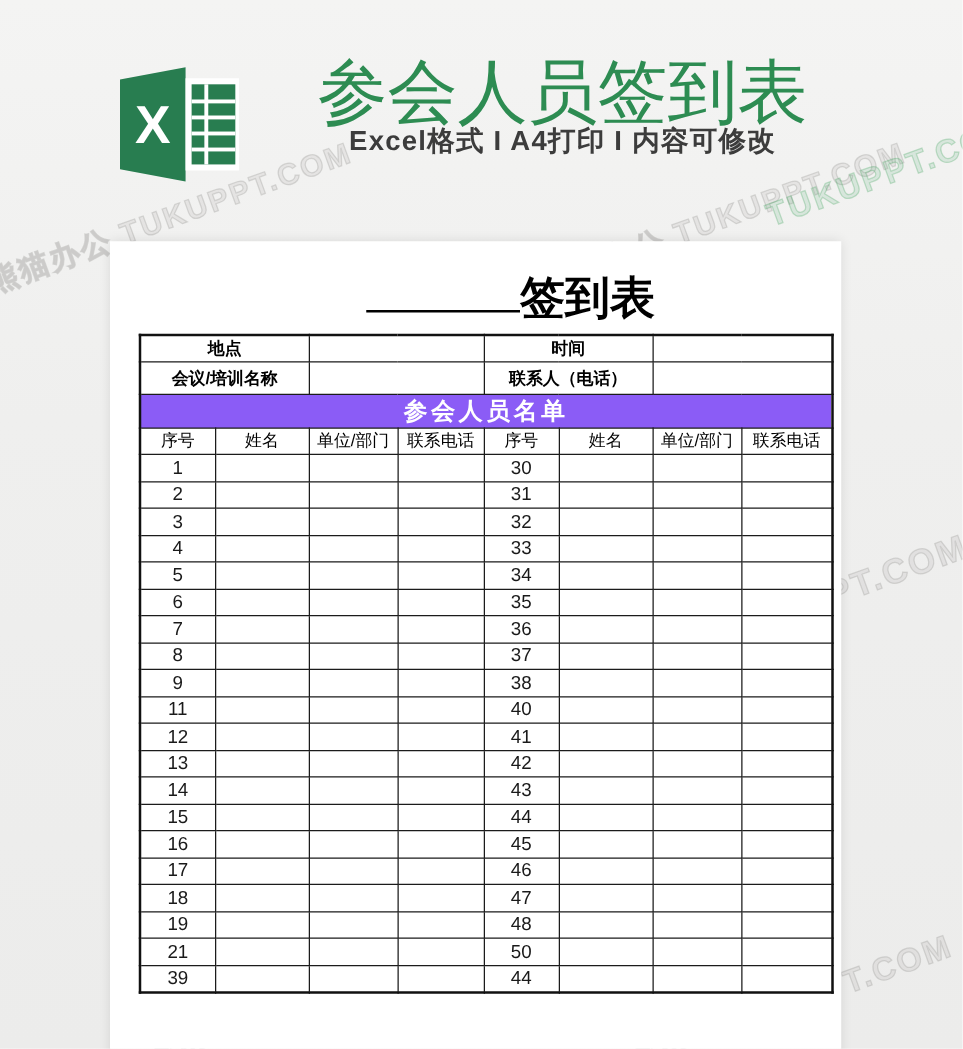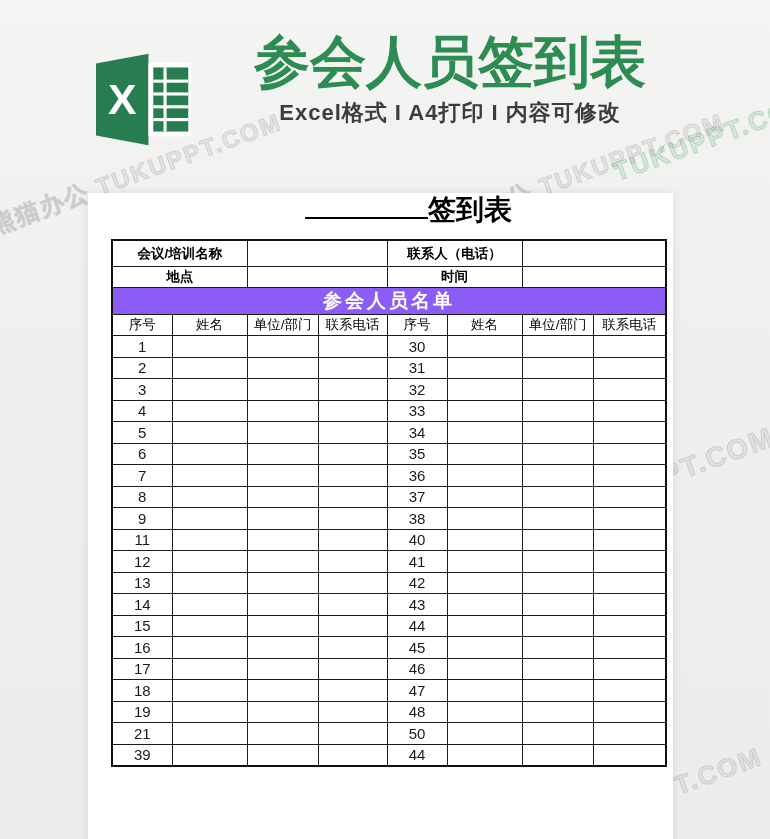--- a/index.html
+++ b/index.html
@@ -6,22 +6,22 @@
   body{
     width:770px;height:839px;overflow:hidden;position:relative;
     background:linear-gradient(180deg,#f4f4f3 0%,#efefee 40%,#ececeb 100%);
     font-family:"Liberation Sans","DejaVu Sans",sans-serif;
   }
   .stage{position:absolute;inset:0;}
 
   
   .logo{position:absolute;left:96px;top:49px;width:101px;height:101px;}
   .big-title{
-    position:absolute;left:238px;top:28px;width:424px;
-    font-size:56px;font-weight:700;color:#2d8c52;text-align:center;
+    position:absolute;left:238px;top:40px;width:424px;
+    font-size:56px;font-weight:400;color:#2d8c52;text-align:center;
     line-height:68px;white-space:nowrap;
   }
   .subtitle{
     position:absolute;left:238px;top:98px;width:424px;
     font-size:22px;font-weight:600;color:#3c3c3c;text-align:center;
     letter-spacing:1px;white-space:nowrap;
   }
 
   
   .wm{
@@ -31,22 +31,22 @@
     transform:rotate(-20deg);pointer-events:none;
   }
   .wm.green{color:rgba(60,160,90,0.14);-webkit-text-stroke:1px rgba(60,160,90,0.28);}
 
   
   .page{
     position:absolute;left:88px;top:193px;width:585px;height:660px;
     background:#ffffff;box-shadow:0 0 9px rgba(0,0,0,0.10);
   }
   .sheet-title{
-    height:34px;text-align:center;padding-left:56px;
-    font-size:28px;font-weight:700;color:#000;line-height:34px;white-space:nowrap;
+    margin-top:28px;height:34px;text-align:center;padding-left:56px;
+    font-size:36px;font-weight:700;color:#000;line-height:34px;white-space:nowrap;
   }
   .blank-line{
     display:inline-block;width:123px;height:24px;
     border-bottom:2.5px solid #000;vertical-align:baseline;
   }
 
   
   table.sheet{
     border-collapse:collapse;table-layout:fixed;width:554px;
     margin:12px 0 0 23px;border:2.5px solid #111;
@@ -103,30 +103,30 @@
         <col style="width:60px">
           <col style="width:75px">
           <col style="width:71px">
           <col style="width:69px">
         <col style="width:60px">
           <col style="width:75px">
           <col style="width:71px">
           <col style="width:73px">
       </colgroup>
       <tbody>
+        <tr class="info-row second">
+          <td class="lbl" colspan="2">地点</td>
+          <td colspan="2"></td>
+          <td class="lbl" colspan="2">时间</td>
+          <td colspan="2"></td>
+        </tr>
         <tr class="info-row">
           <td class="lbl" colspan="2">会议/培训名称</td>
           <td colspan="2"></td>
           <td class="lbl" colspan="2">联系人（电话）</td>
-          <td colspan="2"></td>
-        </tr>
-        <tr class="info-row second">
-          <td class="lbl" colspan="2">地点</td>
-          <td colspan="2"></td>
-          <td class="lbl" colspan="2">时间</td>
           <td colspan="2"></td>
         </tr>
         <tr class="banner-row">
           <td colspan="8">参会人员名单</td>
         </tr>
         <tr class="cols-row">
           <th>序号</th>
           <th>姓名</th>
           <th>单位/部门</th>
           <th>联系电话</th>

